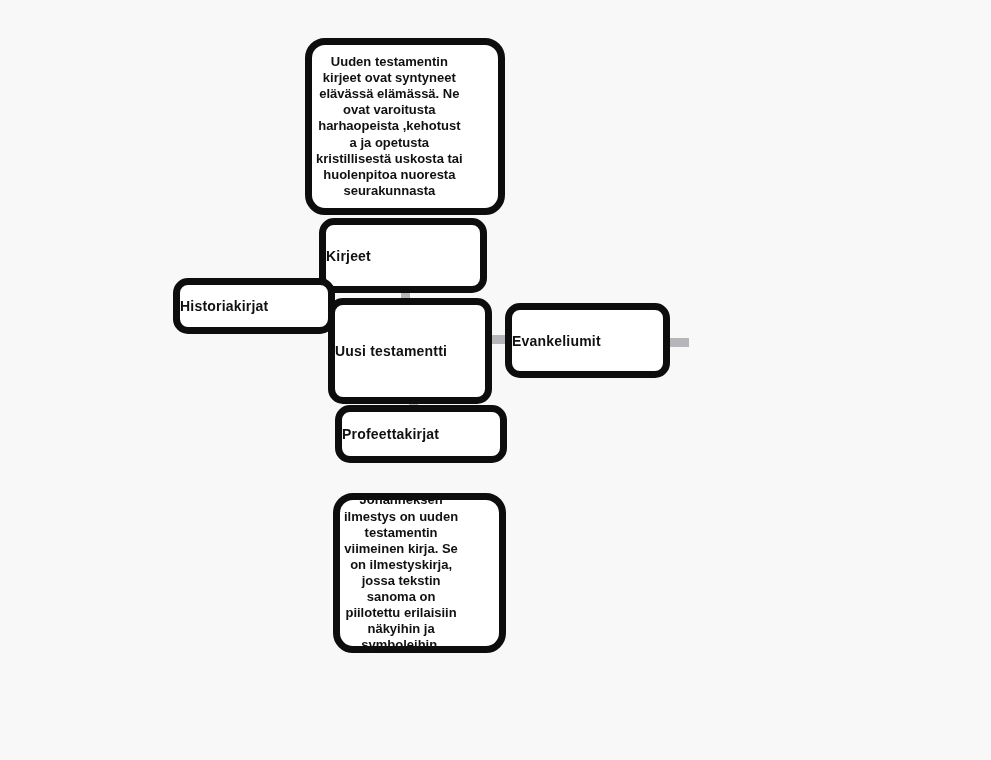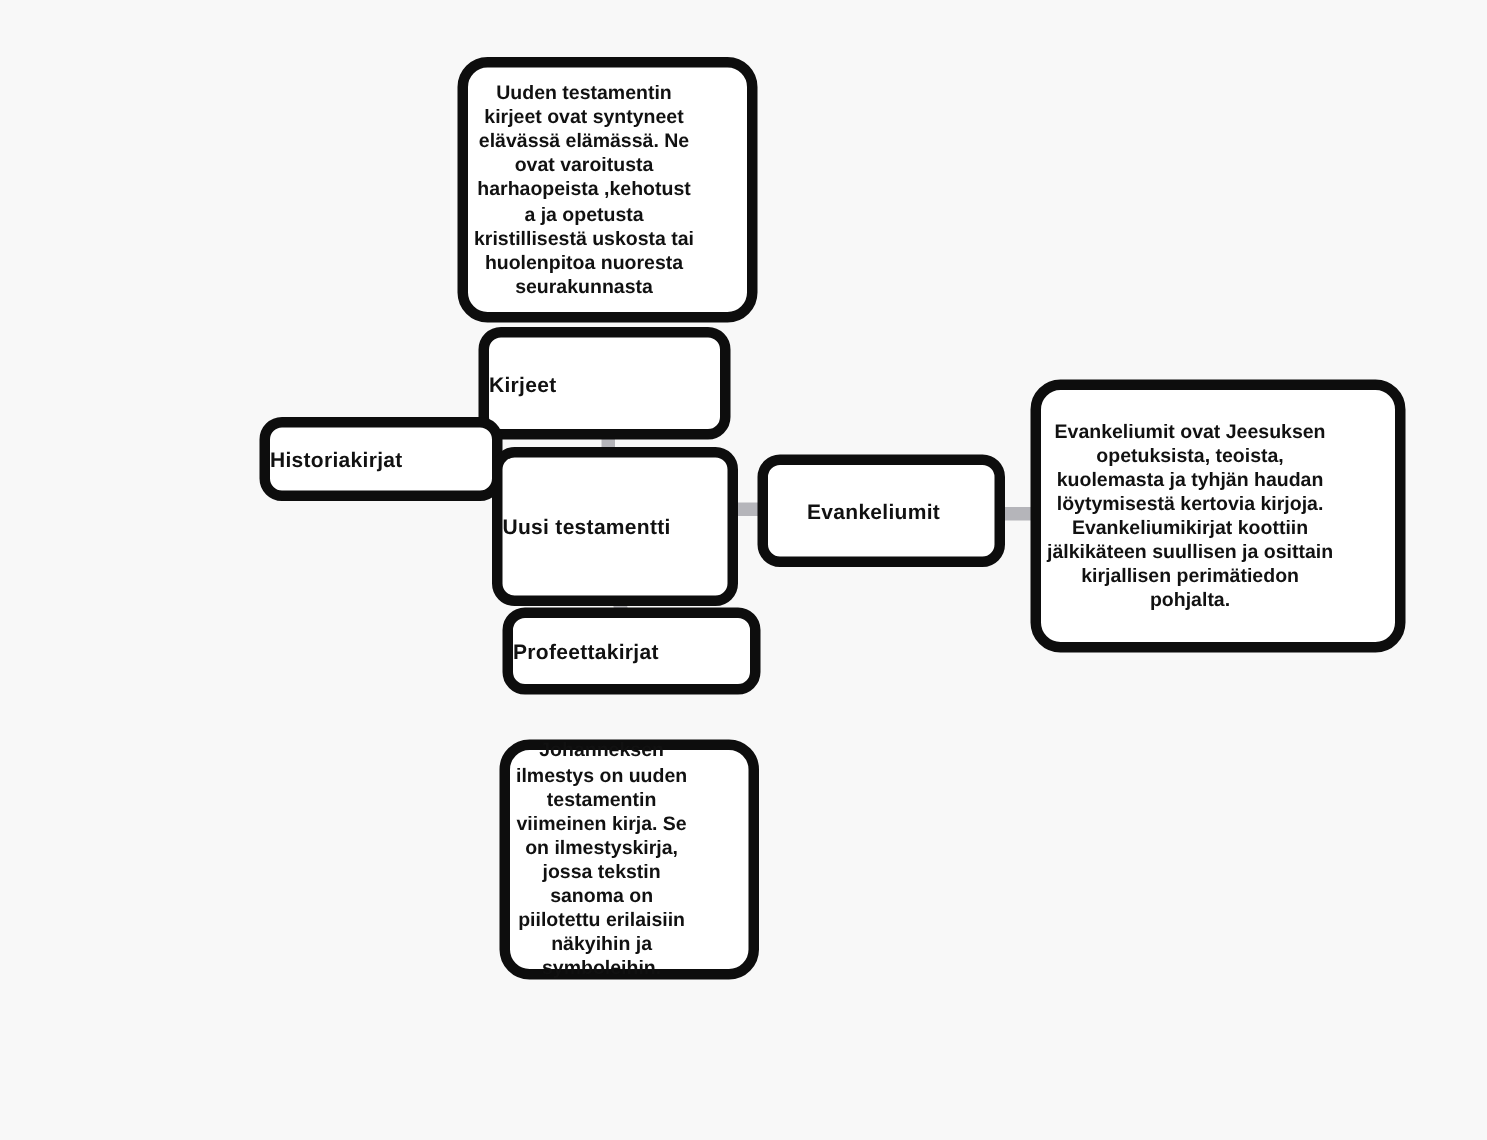--- a/index.html
+++ b/index.html
@@ -48,21 +48,21 @@
     position: absolute;
     background: #b5b5ba;
     z-index: 1;
   }
   
   #note-kirjeet       { left: 305px; top: 38px;  width: 200px; height: 177px; }
   #node-kirjeet       { left: 319px; top: 218px; width: 168px; height: 75px;  }
   #note-historia      { left: 3px;   top: 242px; width: 172px; height: 150px; }
   #node-historia      { left: 173px; top: 278px; width: 162px; height: 56px;  }
   #node-root          { left: 328px; top: 298px; width: 164px; height: 106px;  }
-  #node-evankeliumit  { left: 505px; top: 303px; width: 165px; height: 75px; padding-left: 26px;  }
+  #node-evankeliumit  { left: 505px; top: 303px; width: 165px; height: 75px;  }
   #note-evankeliumit  { left: 687px; top: 253px; width: 250px; height: 182px; }
   #node-profeetta     { left: 335px; top: 405px; width: 172px; height: 58px;  }
   #note-profeetta     { left: 333px; top: 493px; width: 173px; height: 160px; }
   
   #conn-kirjeet-root  { left: 401px; top: 288px; width: 9px;  height: 16px; }
   #conn-root-prof     { left: 407px; top: 380px; width: 9px;  height: 29px; transform: rotate(-12deg); }
   #conn-root-evank    { left: 489px; top: 335px; width: 18px; height: 9px;  }
   #conn-evank-note    { left: 668px; top: 338px; width: 21px; height: 9px;  }
 </style>
 </head>
@@ -97,30 +97,20 @@
   </div>
 
   <div class="box node" id="node-root">
     <span>Uusi testamentti</span>
   </div>
 
   <div class="box node" id="node-evankeliumit">
     <span>Evankeliumit</span>
   </div>
 
-  <div class="box note" id="note-evankeliumit">
-    <span>Evankeliumit ovat Jeesuksen
-opetuksista, teoista,
-kuolemasta ja tyhjän haudan
-löytymisestä kertovia kirjoja.
-Evankeliumikirjat koottiin
-jälkikäteen suullisen ja osittain
-kirjallisen perimätiedon
-pohjalta.</span>
-  </div>
 
   <div class="box node" id="node-profeetta">
     <span>Profeettakirjat</span>
   </div>
 
   <div class="box note" id="note-profeetta">
     <span>Johanneksen
 ilmestys on uuden
 testamentin
 viimeinen kirja. Se

